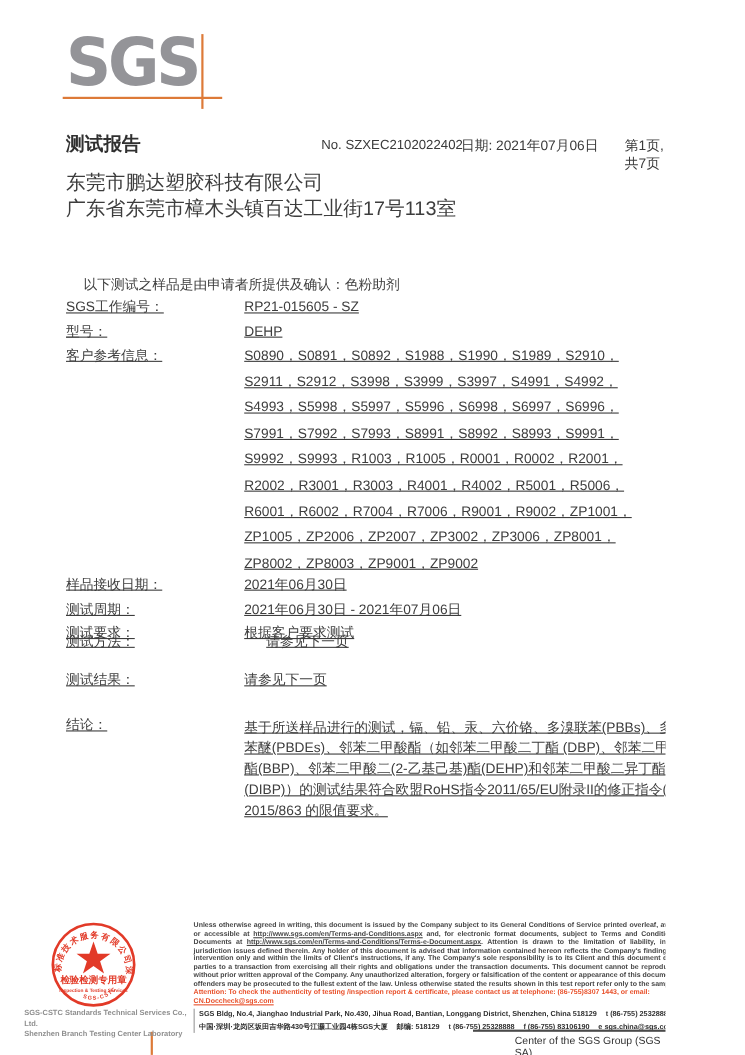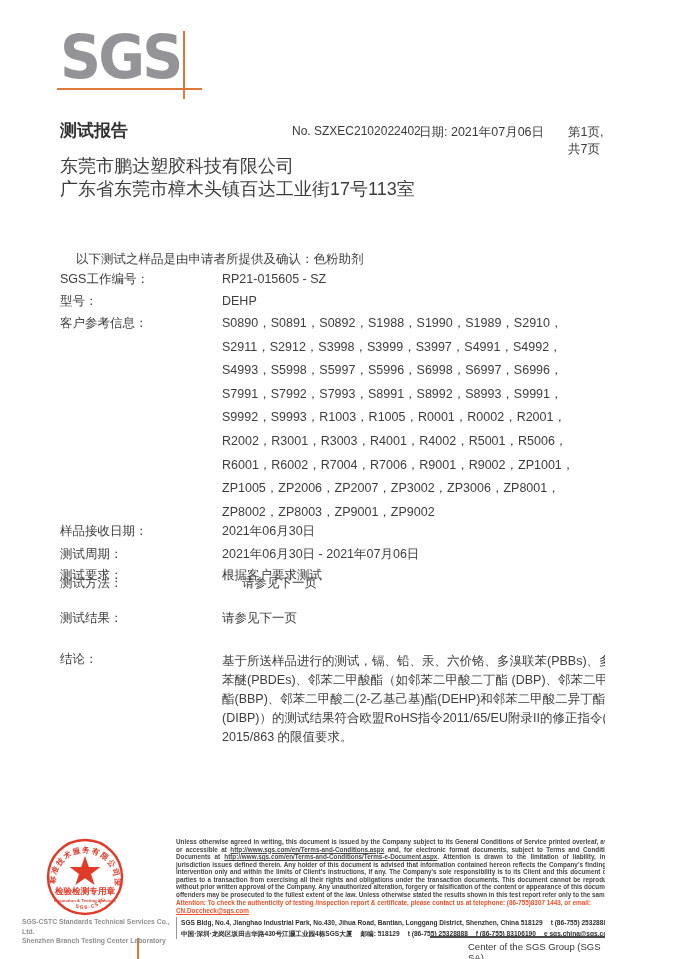--- a/index.html
+++ b/index.html
@@ -19,21 +19,21 @@
   .report-title{position:absolute;left:60px;top:119px;font-size:17px;font-weight:bold;color:#303030;}
   .report-no{position:absolute;left:255px;top:124px;font-size:12px;margin-left:37px;}
   .report-date{position:absolute;left:419px;top:124px;font-size:12.5px;}
   .report-page{position:absolute;left:556px;top:124px;font-size:12.5px;margin-left:12px;}
 
   .applicant{position:absolute;left:60px;top:155px;font-size:18px;line-height:23px;color:#3d3d3d;}
 
   .intro{position:absolute;left:76px;top:251px;font-size:12.5px;color:#3d3d3d;}
 
   
-  .frow{position:absolute;left:60px;width:586px;display:flex;font-size:12.5px;line-height:15px;color:#3d3d3d;}
+  .frow{position:absolute;left:60px;width:586px;display:flex;font-size:12.5px;line-height:15px;color:#3d3d3d;text-decoration:underline;}
   .frow .lbl{width:162px;flex:none;}
   .frow .val{flex:1;}
   .frow.codes{line-height:23.6px;}
   .frow.concl .val{line-height:19px;width:424px;}
 
   #row-jobno{top:272px;}
   #row-model{top:294px;}
   #row-ref{top:312px;}
   #row-received{top:524px;}
   #row-period{top:547px;}

